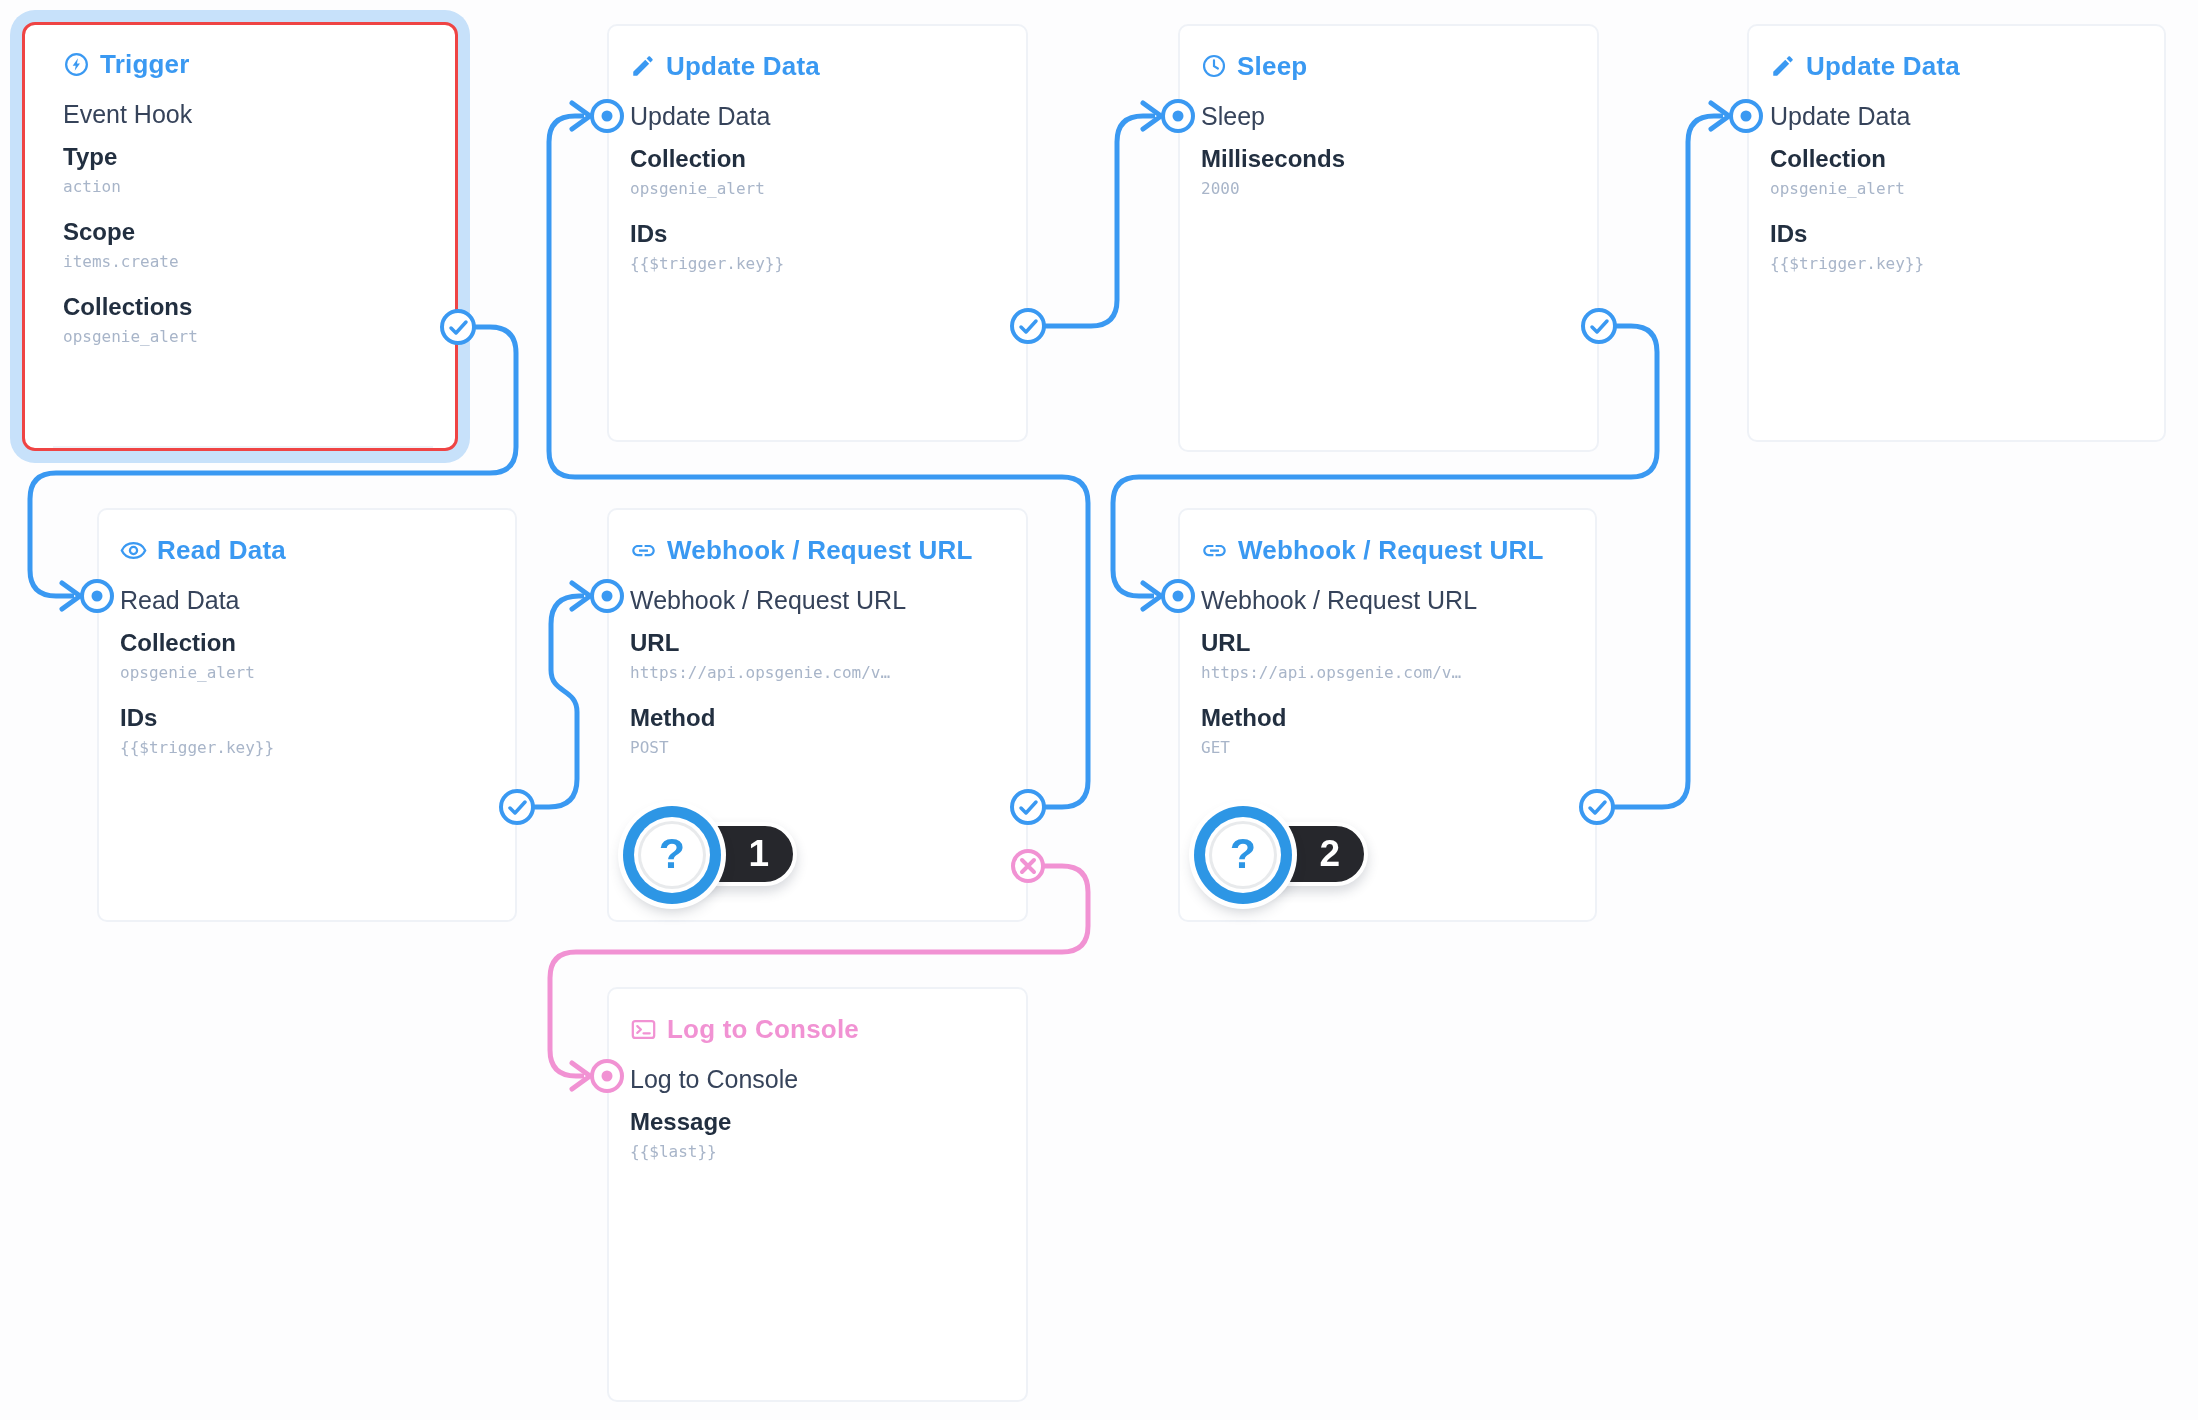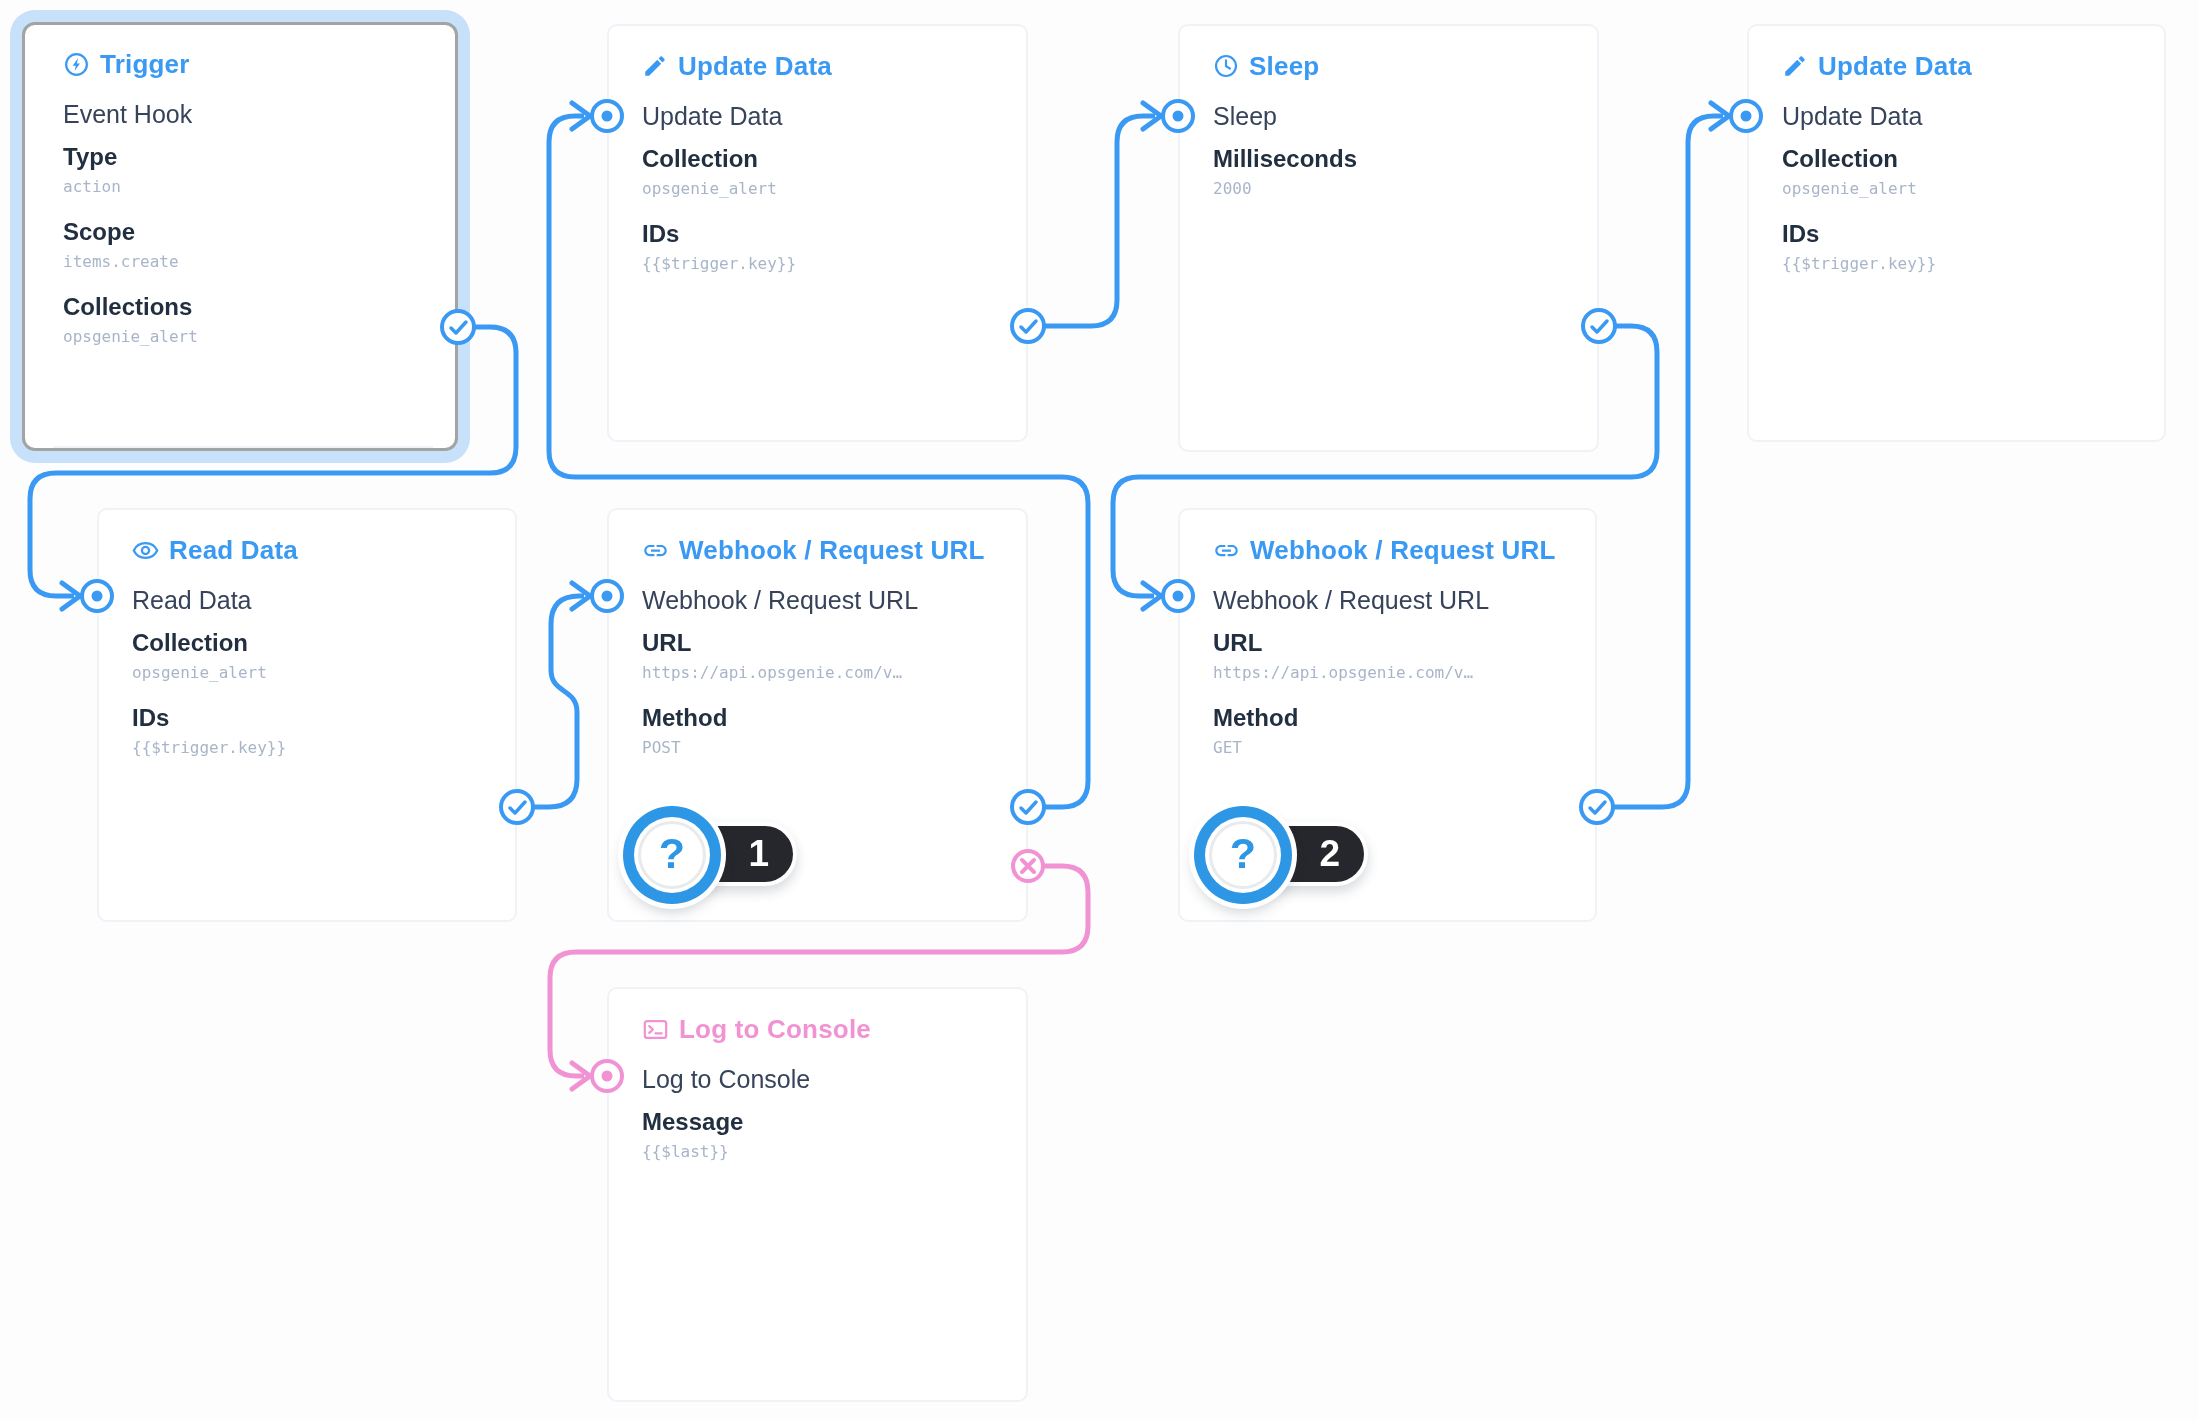--- a/index.html
+++ b/index.html
@@ -7,25 +7,25 @@
     width:2198px;height:1420px;position:relative;overflow:hidden;
     background:#fdfdfe;
     font-family:"Liberation Sans", sans-serif;
     -webkit-font-smoothing:antialiased;
   }
   
   .card{
     position:absolute;background:#ffffff;
     border:2px solid #eff2f7;border-radius:10px;
     box-sizing:border-box;
-    padding:24px 24px 0 33px;
+    padding:24px 24px 0 21px;
     display:flex;flex-direction:column;
   }
   .card.selected{
-    border:3px solid #a3a3a3;border-radius:13px;
+    border:3px solid #ef4444;border-radius:13px;
     box-shadow:0 0 0 12px #c7e1fa;
     padding:23px 24px 0 38px;
   }
   .node-trigger {left:22px;  top:22px;  width:436px;height:429px;}
   .node-update1 {left:607px; top:24px;  width:421px;height:418px;}
   .node-sleep   {left:1178px;top:24px;  width:421px;height:428px;}
   .node-update2 {left:1747px;top:24px;  width:419px;height:418px;}
   .node-read    {left:97px;  top:508px; width:420px;height:414px;}
   .node-webhook1{left:607px; top:508px; width:421px;height:414px;}
   .node-webhook2{left:1178px;top:508px; width:419px;height:414px;}

